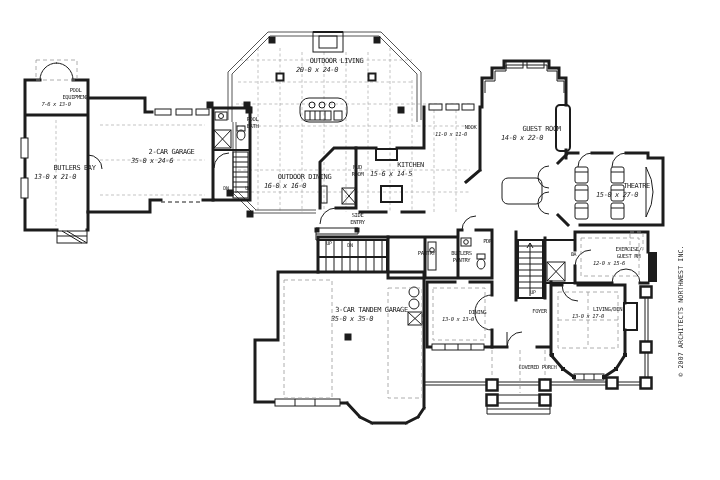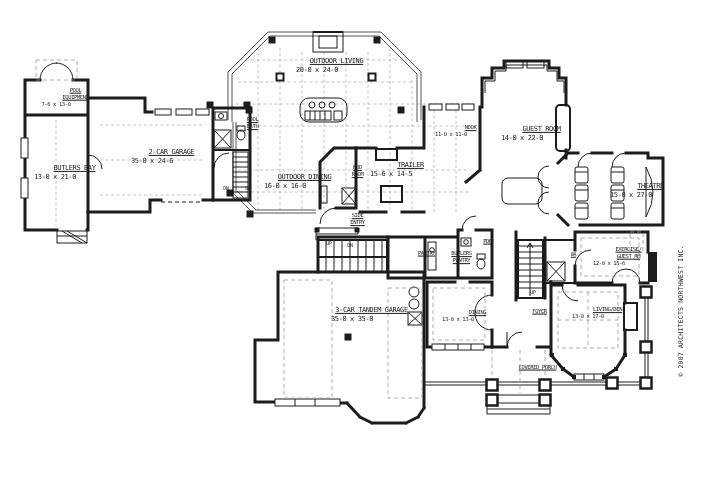--- a/index.html
+++ b/index.html
@@ -1,22 +1,22 @@
 <!DOCTYPE html>
 <html><head>
 <meta charset="utf-8">
 <style>
   html,body{margin:0;padding:0;background:#fff;}
   #plan{position:relative;width:720px;height:480px;background:#fff;overflow:hidden;
         font-family:"DejaVu Sans Mono", monospace;color:#1c1c1c;}
   #drawing{position:absolute;left:0;top:0;}
   .lbl{position:absolute;transform:translate(-50%,-50%);text-align:center;
        font-size:7px;line-height:1.3;letter-spacing:-0.4px;white-space:nowrap;color:#1c1c1c;}
-  .lbl .nm{text-decoration:underline;margin-left:39px;}
-  .lbl .dim{text-decoration:none;}
+  .lbl .nm{margin-left:39px;}
+  .lbl .dim{text-decoration:none;font-style:italic;}
   .sm{font-size:5.5px;line-height:1.25;}
   .xs{font-size:5px;}
   .stair{position:absolute;transform:translate(-50%,-50%);font-size:5px;letter-spacing:-0.3px;color:#1c1c1c;}
   .copyright{position:absolute;left:681px;top:311px;transform:translate(-50%,-50%) rotate(-90deg);
        font-size:6.5px;letter-spacing:0.2px;white-space:nowrap;color:#1c1c1c;}
 </style>
 </head>
 <body>
 
 <div id="plan">
@@ -262,35 +262,35 @@
     <div class="nm">MUD</div>
     <div class="nm">ROOM</div>
   </div>
 
   <div class="lbl sm" style="left:338px;top:219px">
     <div class="nm">SIDE</div>
     <div class="nm">ENTRY</div>
   </div>
 
   <div class="lbl" style="left:391px;top:170px">
-    <div class="nm">TRAILER</div>
+    <div class="nm">KITCHEN</div>
     <div class="dim">15-6 x 14-5</div>
   </div>
 
   <div class="lbl sm" style="left:451px;top:131px">
     <div class="nm">NOOK</div>
     <div class="dim">11-0 x 11-0</div>
   </div>
 
   <div class="lbl" style="left:522px;top:134px">
     <div class="nm">GUEST ROOM</div>
     <div class="dim">14-0 x 22-0</div>
   </div>
 
-  <div class="lbl" style="left:631px;top:191px">
+  <div class="lbl" style="left:617px;top:191px">
     <div class="nm">THEATRE</div>
     <div class="dim">15-0 x 27-0</div>
   </div>
 
   <div class="lbl sm" style="left:609px;top:256px">
     <div class="nm">EXERCISE/</div>
     <div class="nm">GUEST RM</div>
     <div class="dim">12-0 x 15-6</div>
   </div>
 

